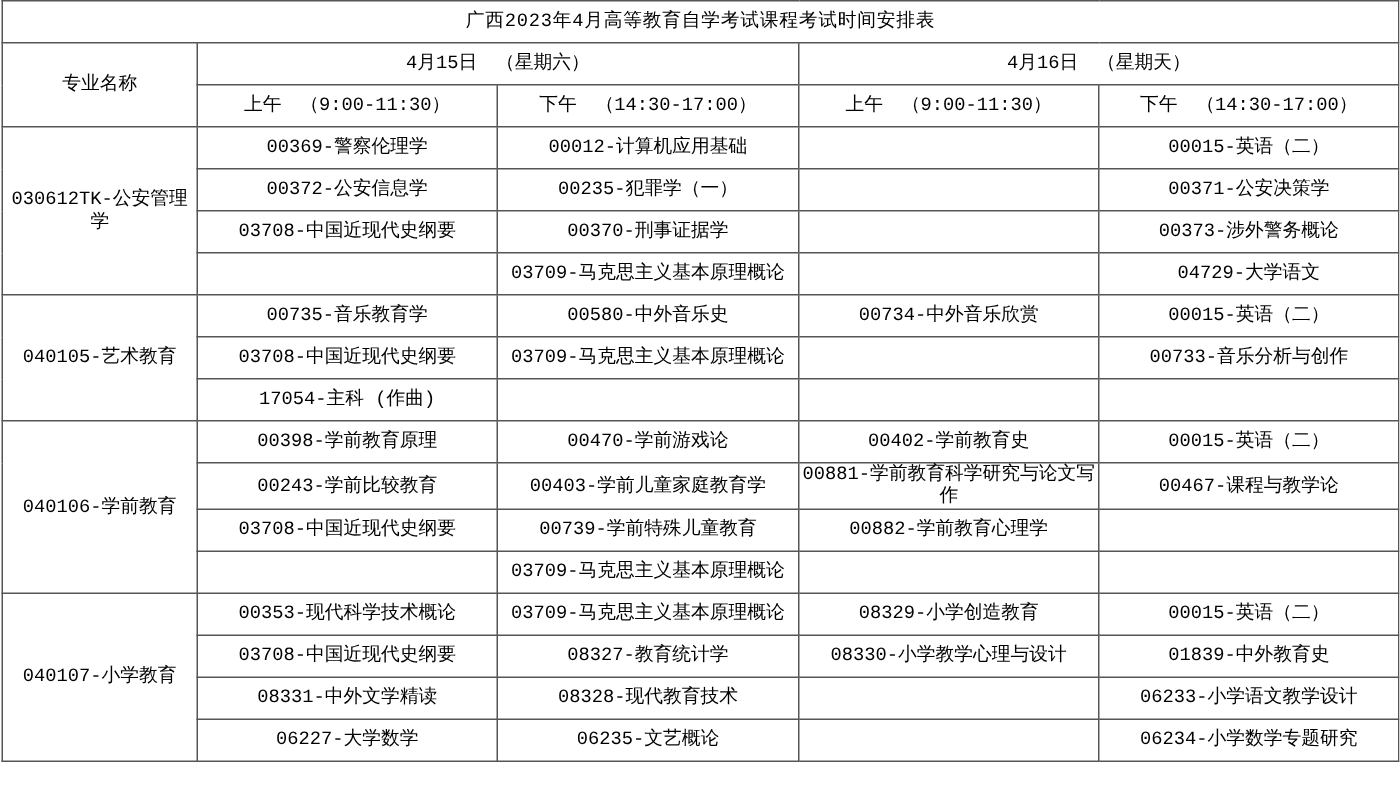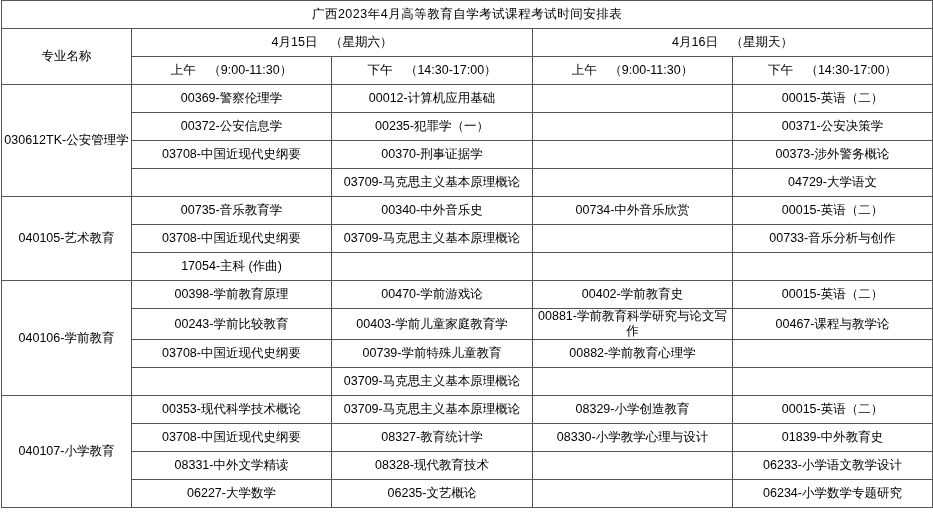--- a/index.html
+++ b/index.html
@@ -12,20 +12,21 @@
     height: 528px;
     font-family: "Liberation Sans", sans-serif;
     color: #000000;
     overflow: hidden;
   }
   .page {
     width: 752px;
     height: 528px;
     box-sizing: border-box;
     position: relative;
+    font-family: Liberation Mono, monospace;
   }
   table.sched {
     border-collapse: collapse;
     width: 931px;
     margin: 0 1px;
     table-layout: fixed;
   }
   table.sched td, table.sched th {
     border: 1px solid #555555;
     font-weight: normal;
@@ -110,21 +111,21 @@
         </tr>
         <tr>
           <td class="empty-cell"></td>
           <td>03709-马克思主义基本原理概论</td>
           <td class="empty-cell"></td>
           <td>04729-大学语文</td>
         </tr>
         <tr>
           <td class="major-name" rowspan="3">040105-艺术教育</td>
           <td>00735-音乐教育学</td>
-          <td>00340-中外音乐史</td>
+          <td>00580-中外音乐史</td>
           <td>00734-中外音乐欣赏</td>
           <td>00015-英语（二）</td>
         </tr>
         <tr>
           <td>03708-中国近现代史纲要</td>
           <td>03709-马克思主义基本原理概论</td>
           <td class="empty-cell"></td>
           <td>00733-音乐分析与创作</td>
         </tr>
         <tr>

